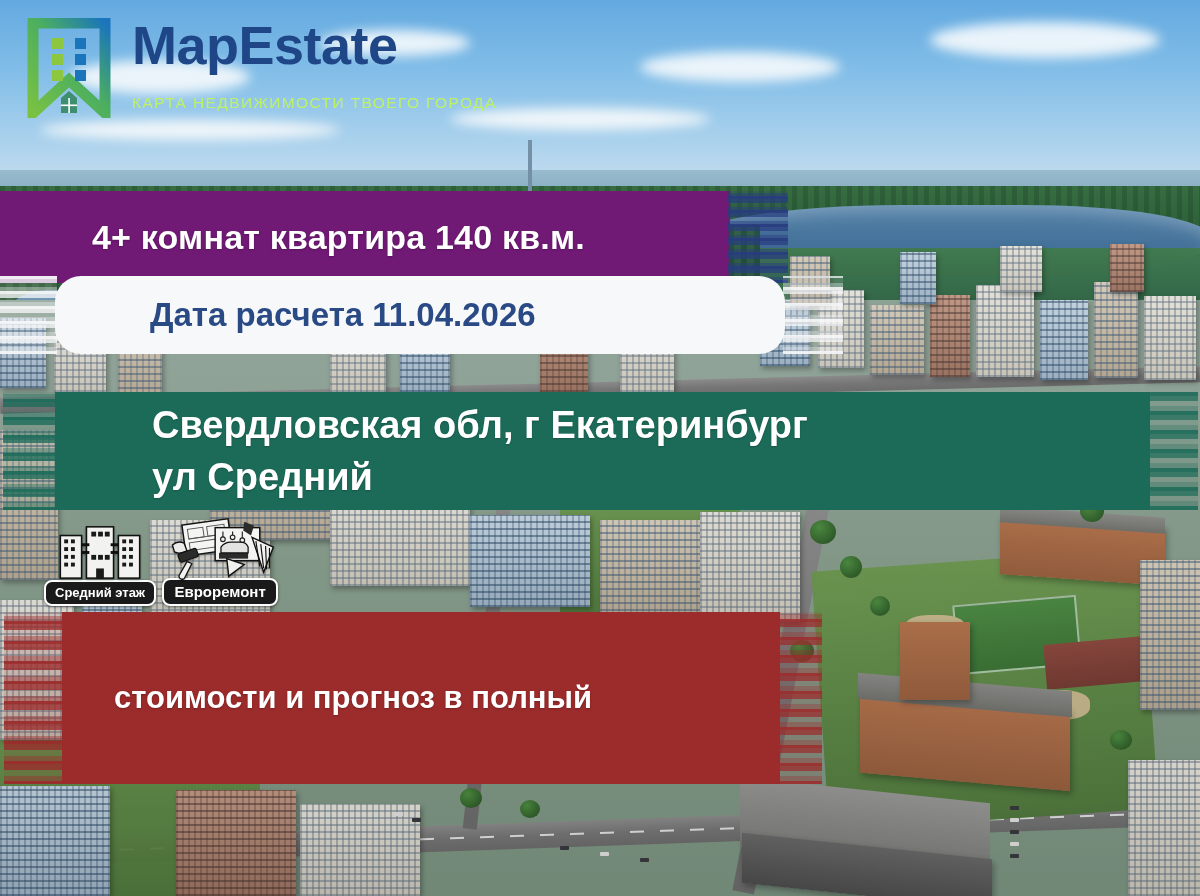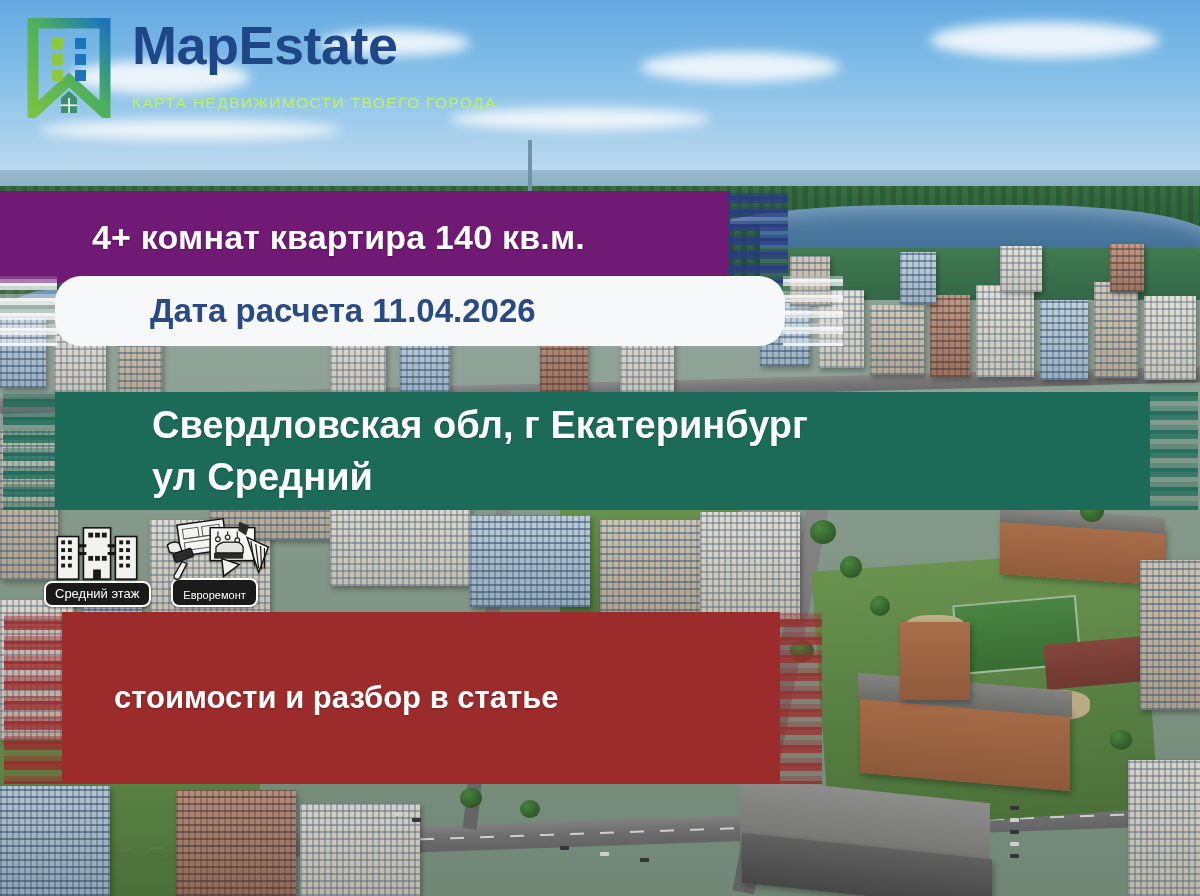--- a/index.html
+++ b/index.html
@@ -175,21 +175,21 @@
     left: -2px; width: 0;
   }
   #banner-rooms .txt {
     font-size: 34px; font-weight: 700; letter-spacing: .2px;
     padding-left: 92px; text-shadow: 0 1px 2px rgba(0,0,0,.25);
     white-space: nowrap;
   }
 
   
   #banner-date {
-    left: 55px; top: 276px; width: 730px; height: 70px;
+    left: 55px; top: 276px; width: 730px; height: 78px;
     background: #f7f8f9;
     color: #2a4a86;
     border-radius: 26px;
   }
   #banner-date .smear-l {
     left: -56px; width: 58px;
     background: repeating-linear-gradient(0deg,
       rgba(247,248,249,.95) 0 3px,
       rgba(247,248,249,.45) 3px 7px,
       rgba(247,248,249,.15) 7px 11px,
@@ -289,26 +289,26 @@
     display: flex; align-items: flex-end; gap: 6px;
   }
   .badge { position: relative; display: flex; flex-direction: column; align-items: center; }
   .badge .art { filter: drop-shadow(0 1px 1px rgba(0,0,0,.35)); }
   .badge .pill {
     margin-top: -6px;
     background: #1a1a1a;
     border: 2px solid #ffffff;
     border-radius: 8px;
     color: #ffffff;
-    font-size: 13px; font-weight: 400;
+    font-size: 13px; font-weight: 700;
     padding: 3px 9px 4px;
     white-space: nowrap;
     box-shadow: 0 1px 3px rgba(0,0,0,.5);
   }
-  .badge.reno .pill { font-size: 11px; padding: 9px 10px 4px; }
+  .badge.reno .pill { font-size: 15px; padding: 3px 10px 4px; }
 </style>
 </head>
 <body>
 
 <div id="poster">
 
   <div class="photo">
     <div class="sky"></div>
 
     <div class="cloud" style="left:70px;  top:60px;  width:180px; height:34px;"></div>
@@ -432,21 +432,21 @@
   <div class="banner" id="banner-address">
     <div class="smear-l"></div>
     <div class="smear-r"></div>
     <div class="line">Свердловская обл, г Екатеринбург</div>
     <div class="line">ул Средний</div>
   </div>
 
   <div class="banner" id="banner-cta">
     <div class="smear-l"></div>
     <div class="smear-r"></div>
-    <div class="line">стоимости и разбор в статье</div>
+    <div class="line">стоимости и прогноз в полный</div>
   </div>
 
   <div id="logo">
     <span class="mark">
       <svg viewBox="0 0 86 100" width="86" height="100">
         <defs>
           <linearGradient id="lg" x1="0" y1="1" x2="1" y2="0">
             <stop offset="0%" stop-color="#7AC143"></stop>
             <stop offset="55%" stop-color="#4BAE60"></stop>
             <stop offset="100%" stop-color="#1B75BC"></stop>

